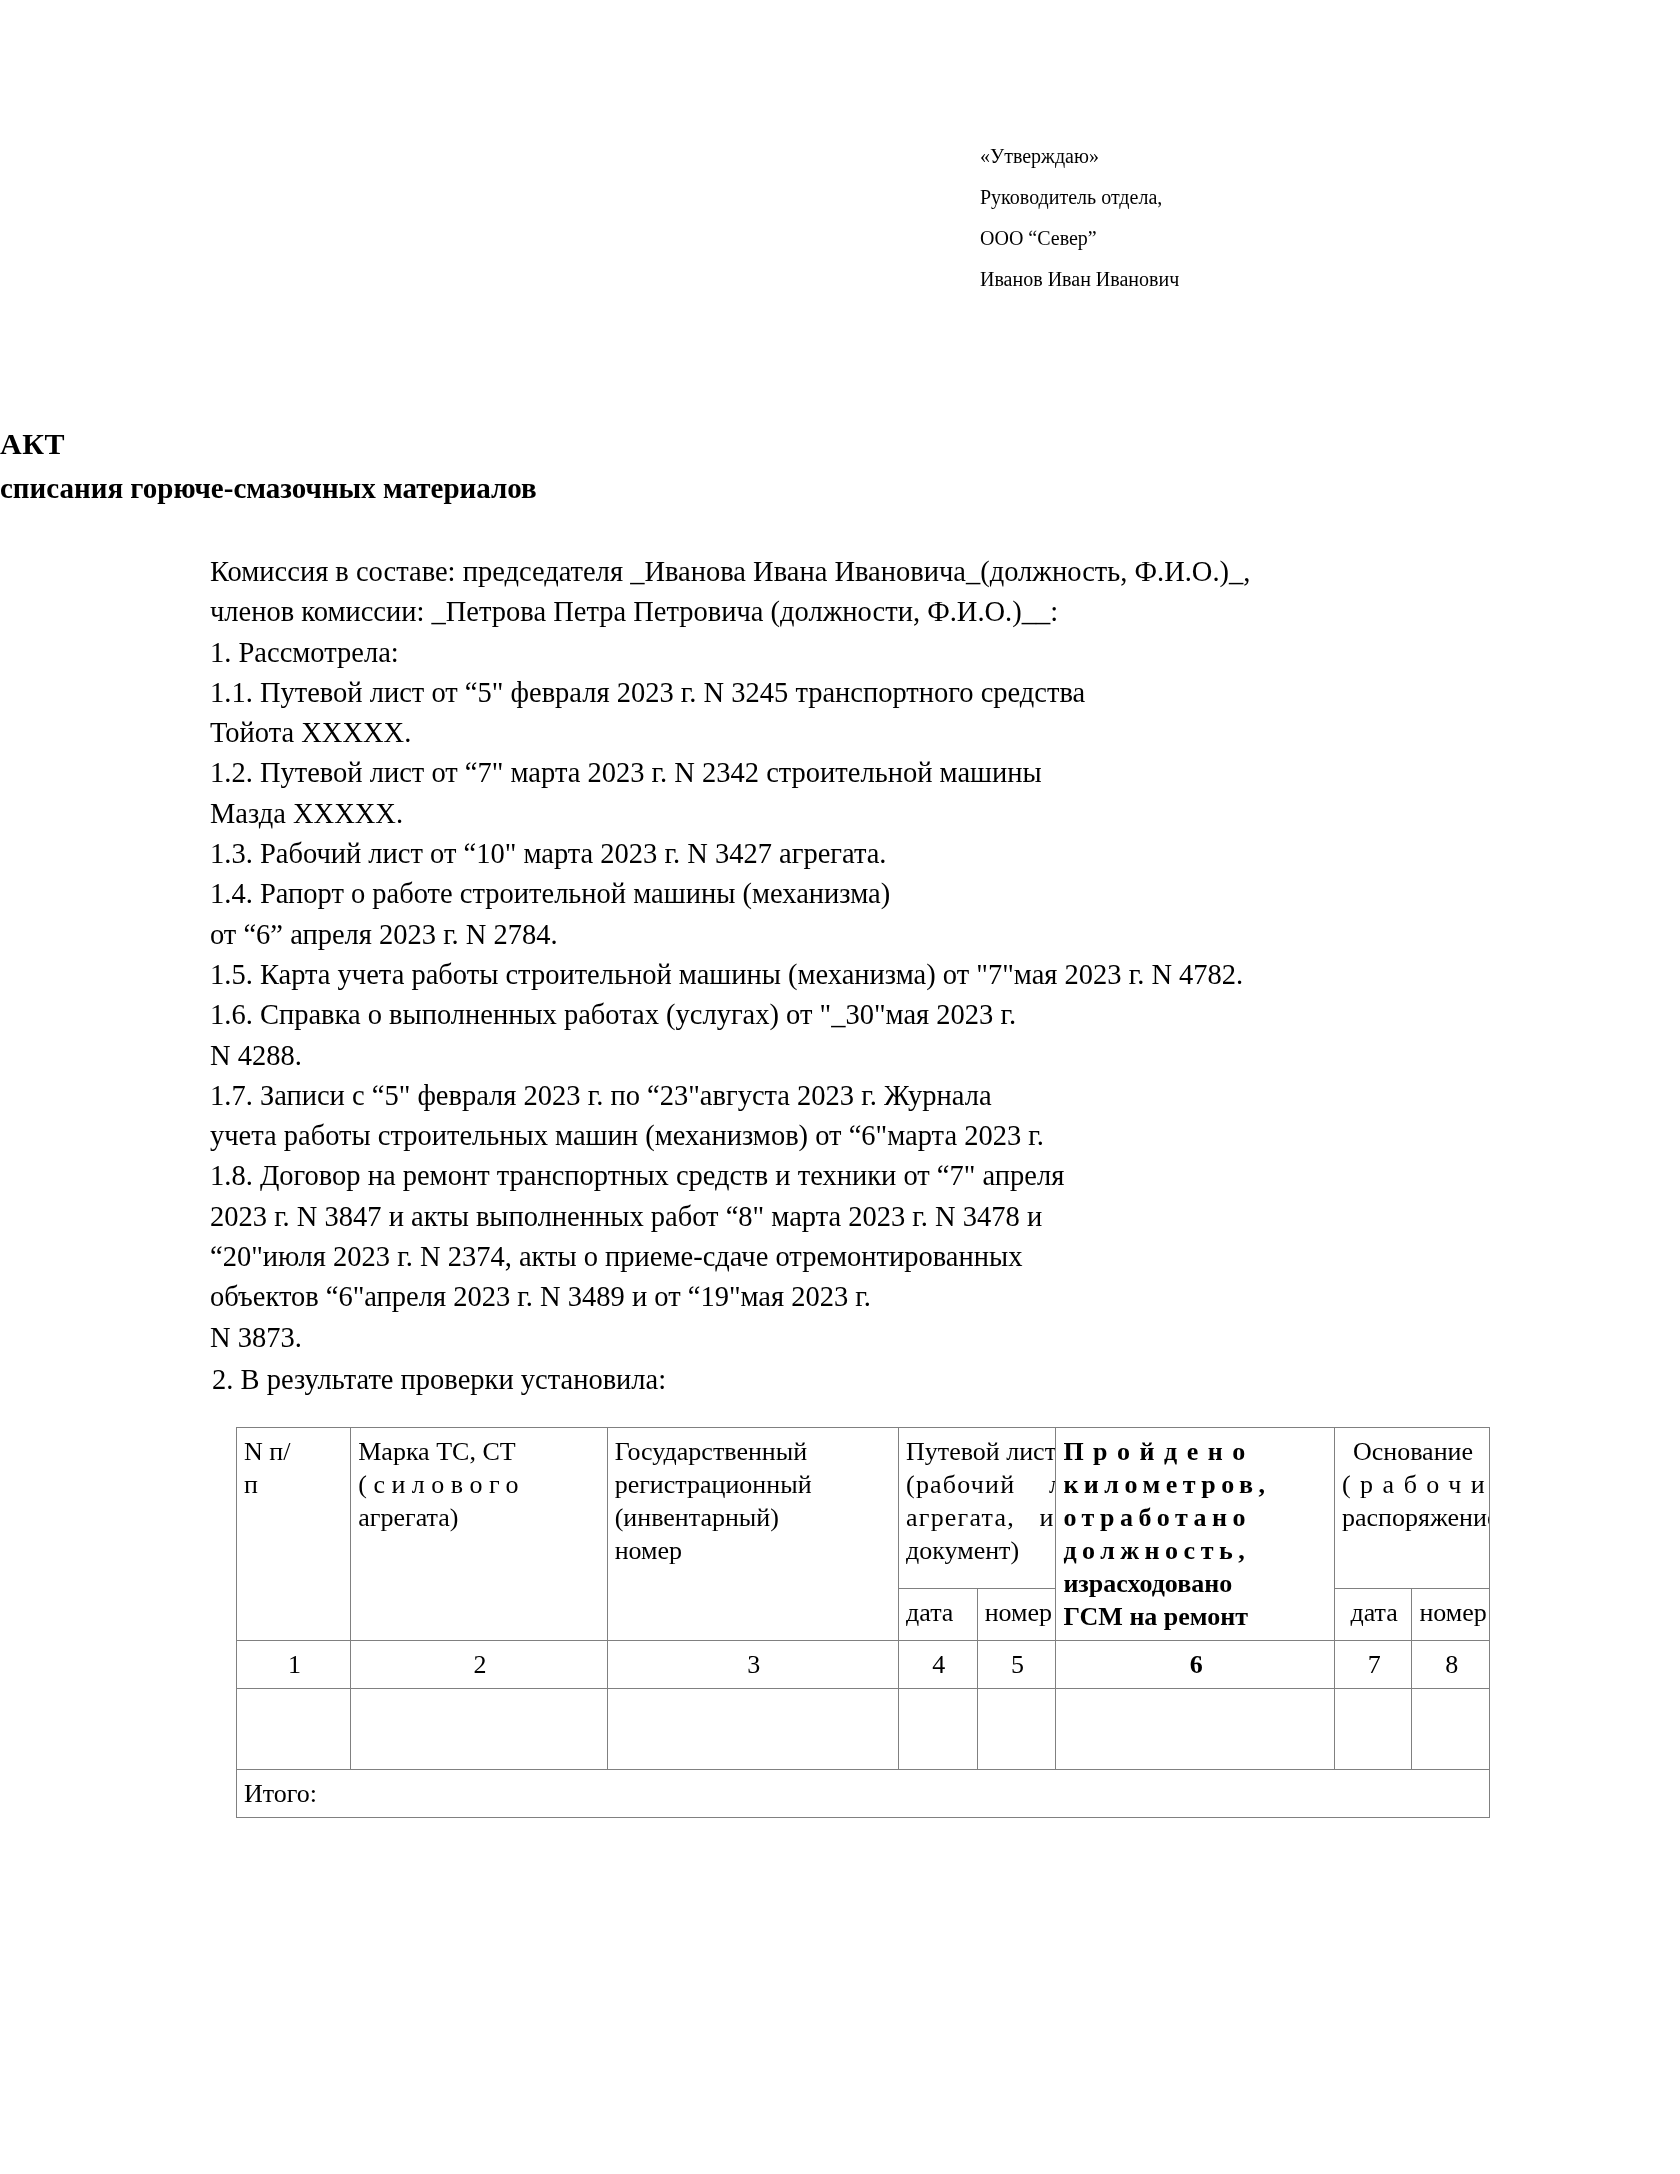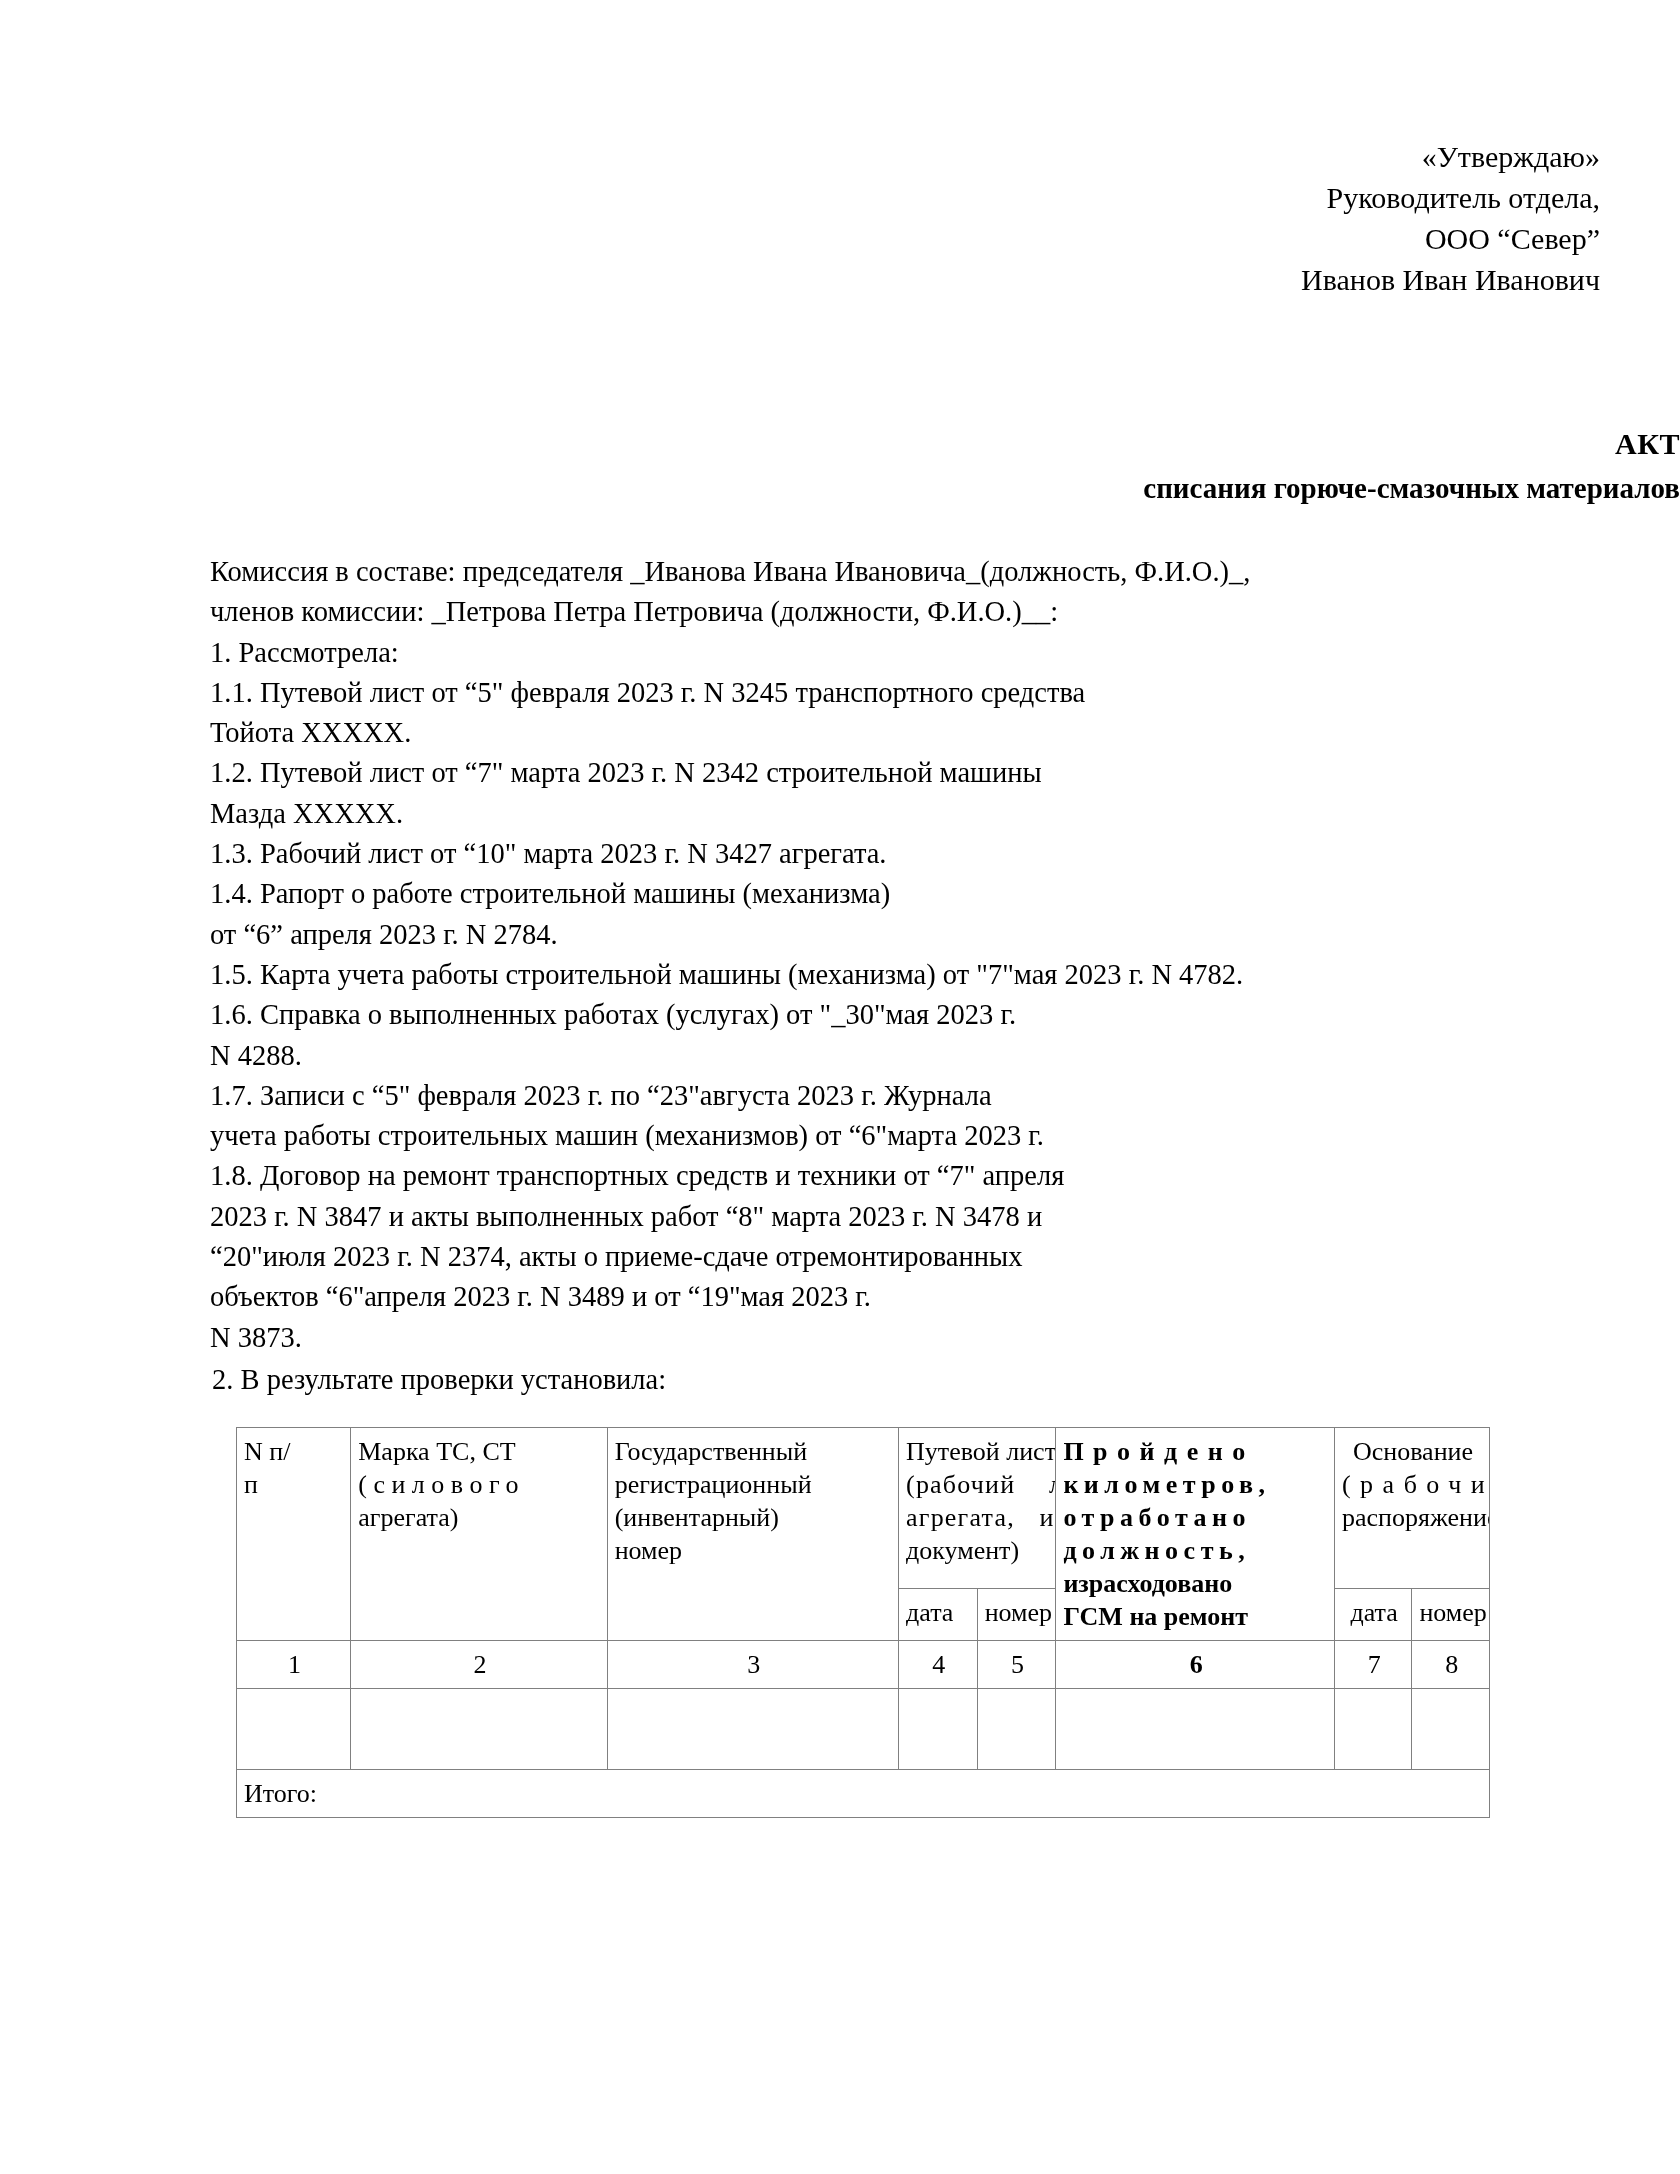--- a/index.html
+++ b/index.html
@@ -21,33 +21,32 @@
     box-sizing: border-box;
     overflow: hidden;
   }
 
   
   .approval {
     position: absolute;
     top: 136px;
     right: 80px;
     width: 620px;
-    text-align: right;
-    font-size: 30px;
+    font-size: 20px;
     line-height: 41px;
   }
   .approval div { white-space: nowrap; }
 
   
   .title-block {
     position: absolute;
     top: 424px;
     left: 0;
     width: 1680px;
-    text-align: right;
+    text-align: left;
     font-weight: bold;
   }
   .title-main {
     font-size: 30px;
     line-height: 40px;
     letter-spacing: 0.5px;
   }
   .title-sub {
     font-size: 29px;
     line-height: 40px;

